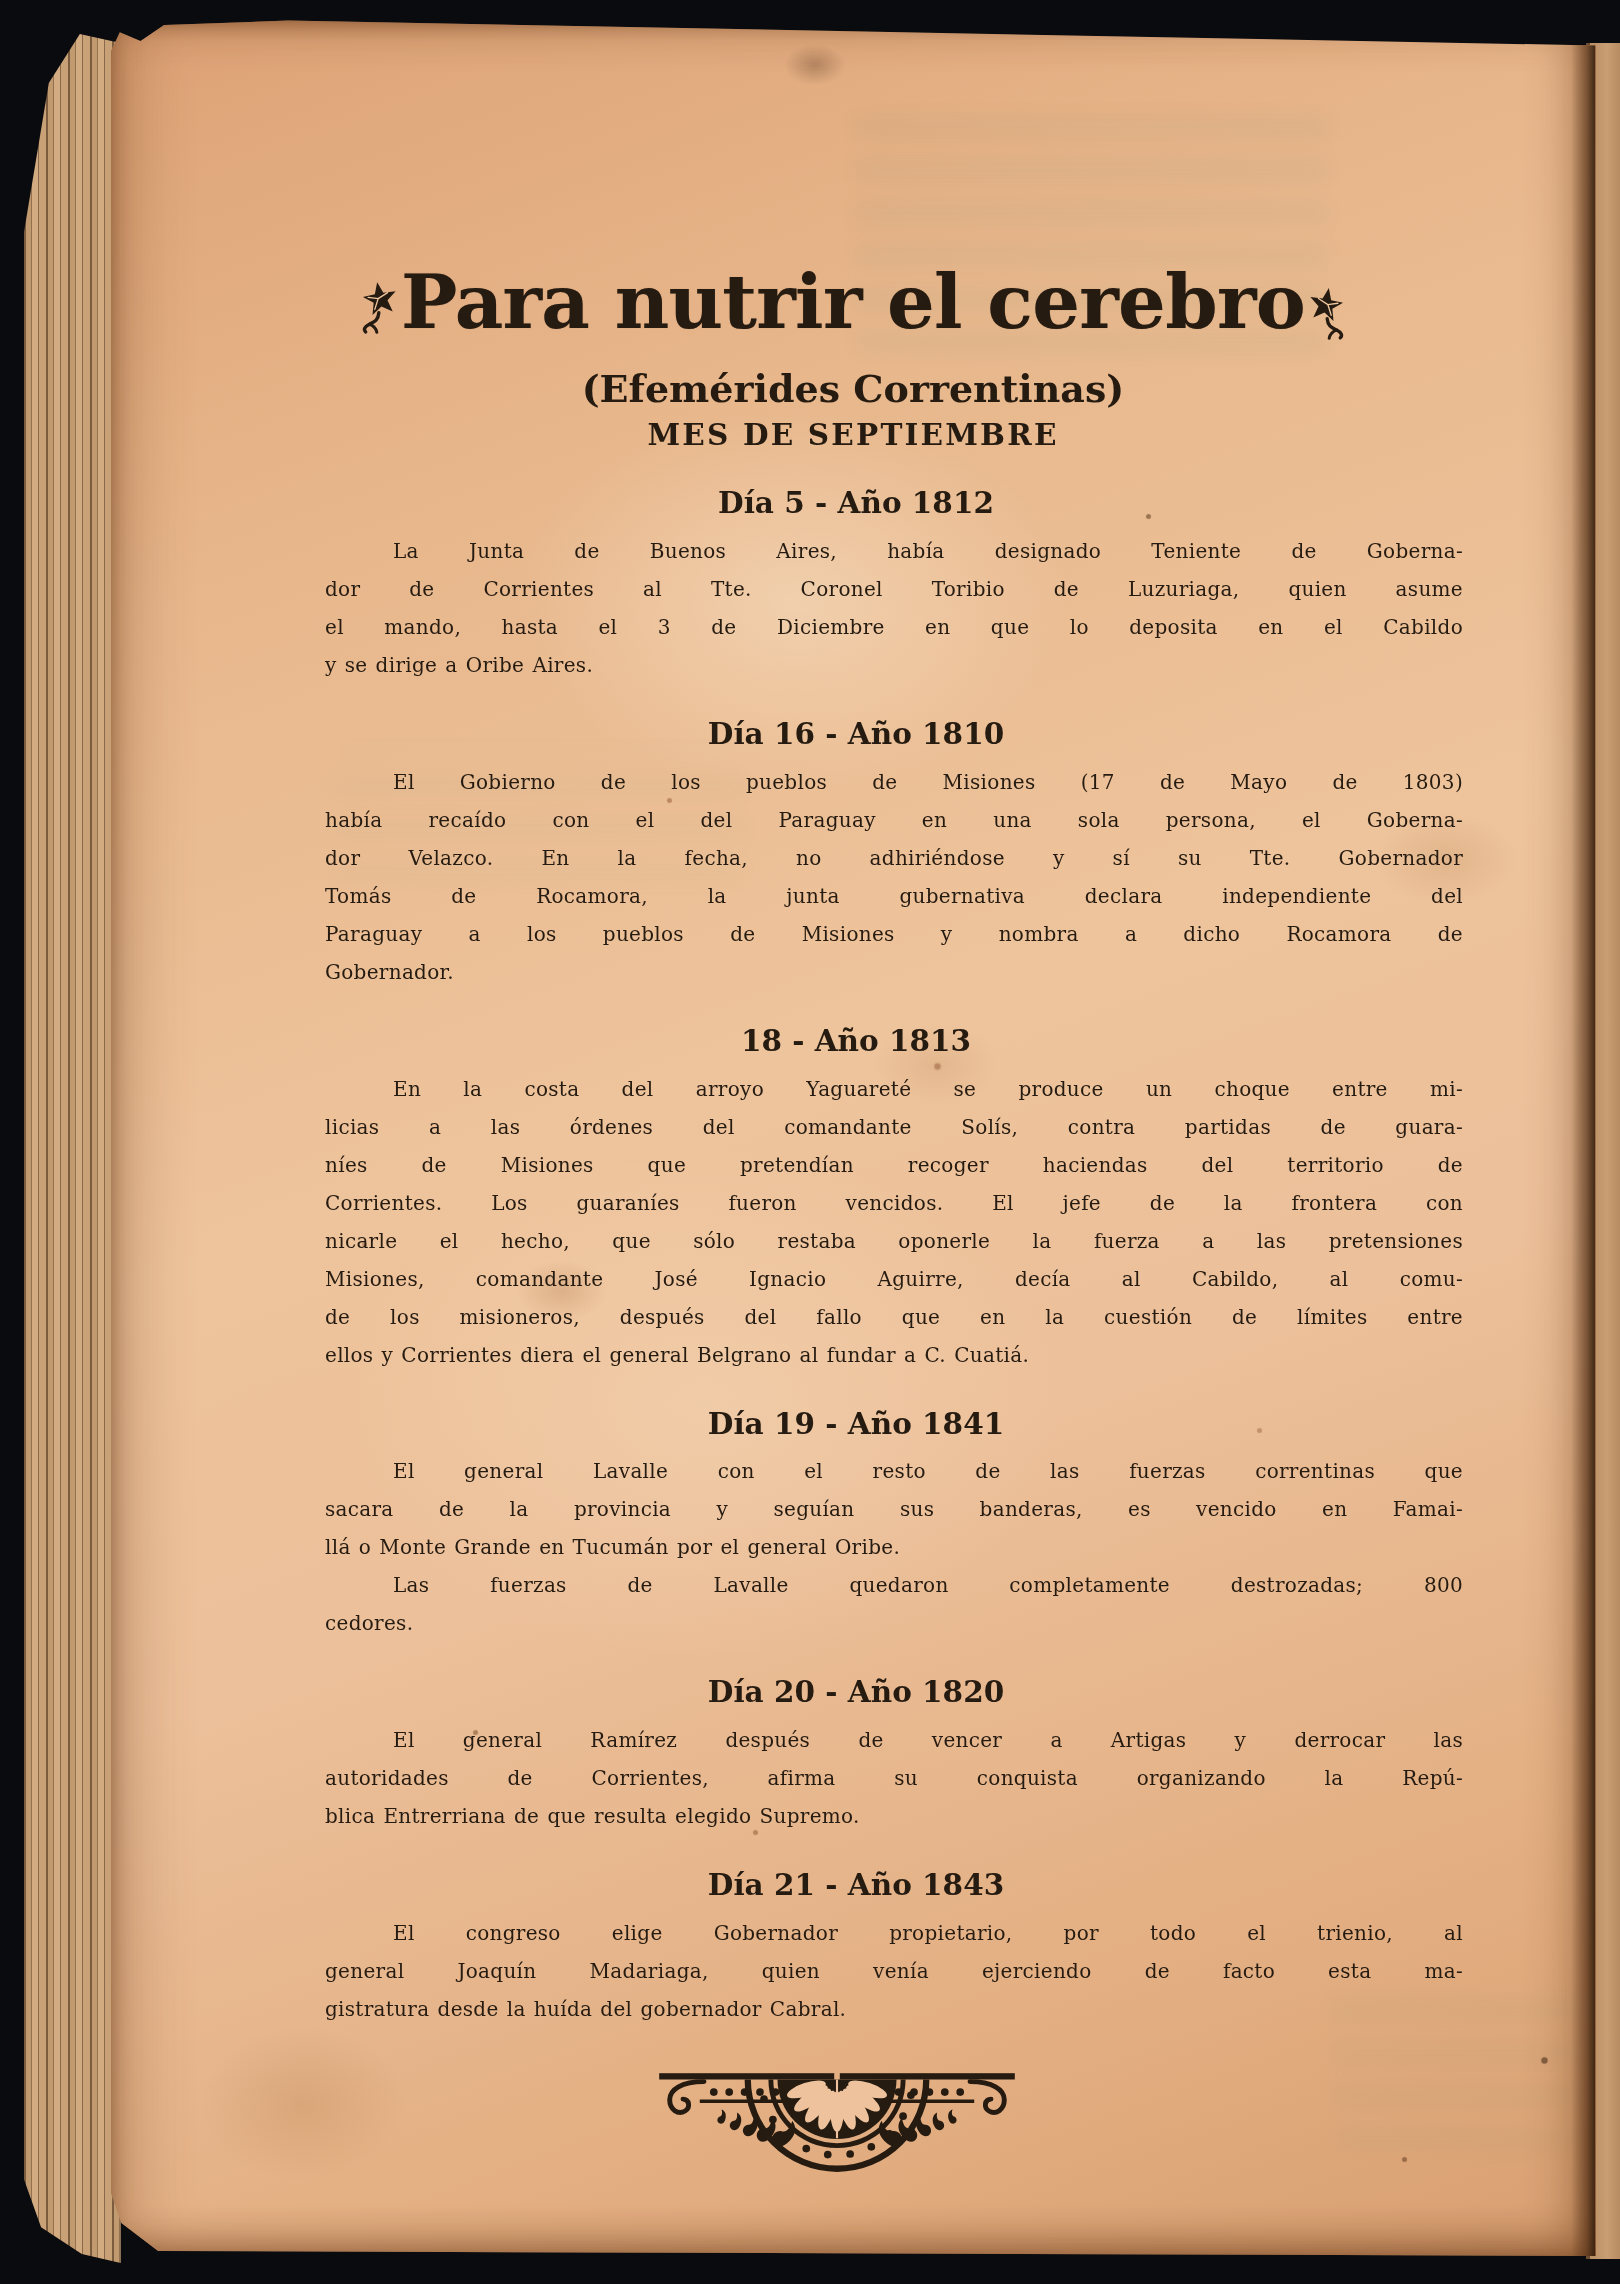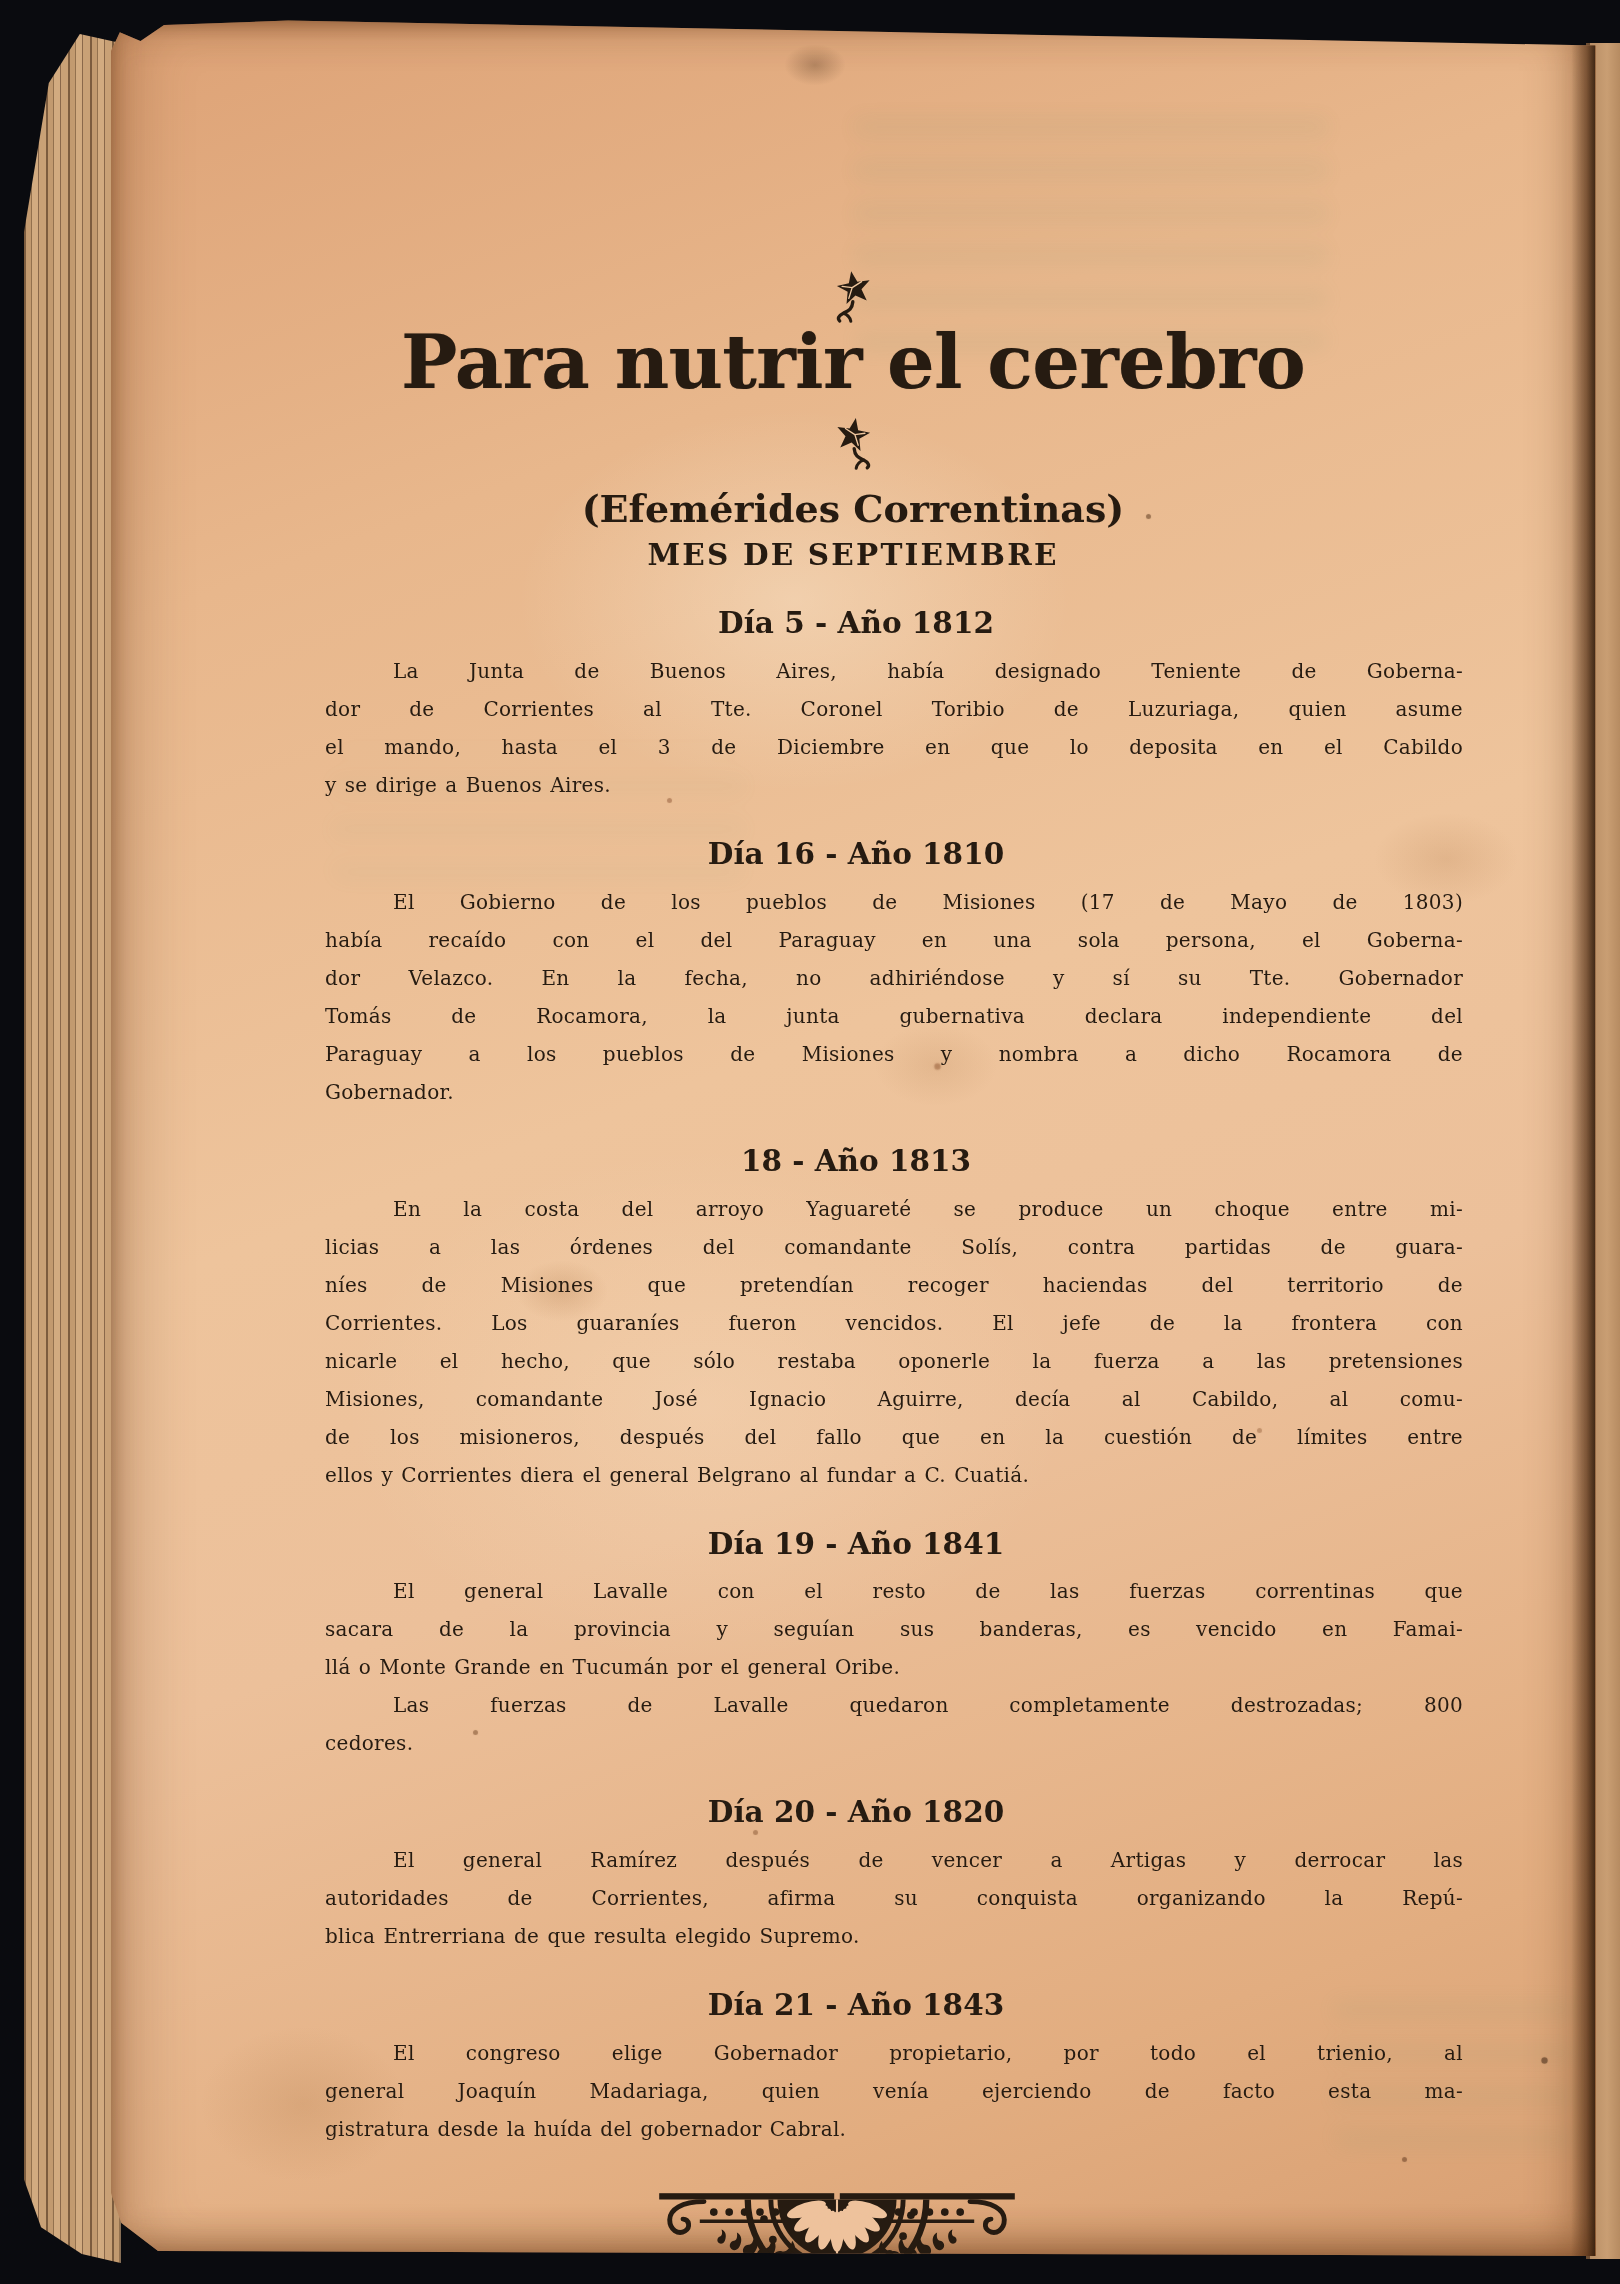--- a/index.html
+++ b/index.html
@@ -76,21 +76,21 @@
       642px 1811px 0.7px 0 rgba(110,60,28,.4);
   }
 
   
   .column{
     position:absolute;left:214px;top:0;width:1138px;
     padding-top:243px;
     color:#261b11;
   }
   .masthead{text-align:center;transform:translateX(-41px);}
-  .title-row{display:flex;justify-content:center;align-items:center;flex-direction:column;}
+  .title-row{display:flex;justify-content:center;align-items:center;}
   .doc-title{
     margin:0;font-size:75px;line-height:81px;font-weight:700;
     letter-spacing:-0.7px;white-space:nowrap;
     text-shadow:0 0 0.7px rgba(38,27,17,.4);
   }
   .flourish{flex:0 0 auto;}
   .flourish.left svg{transform:translateY(5.9px);}
   .flourish.right svg{transform:translateY(11.8px) scaleX(-1);}
   .doc-subtitle{margin:26.5px 0 0 0;font-size:38px;line-height:38px;font-weight:700;}
   .month-header{margin:8.8px 0 0 0;font-size:29.5px;line-height:37px;font-weight:700;letter-spacing:2.2px;}
@@ -147,21 +147,21 @@
         <p class="doc-subtitle">(Efemérides Correntinas)</p>
         <p class="month-header">MES DE SEPTIEMBRE</p>
       </div>
 
       <div class="section">
         <h2 class="sec-h">Día 5 - Año 1812</h2>
         <div class="para">
             <div class="tline tfirst">La Junta de Buenos Aires, había designado Teniente de Goberna-</div>
             <div class="tline">dor de Corrientes al Tte. Coronel Toribio de Luzuriaga, quien asume</div>
             <div class="tline">el mando, hasta el 3 de Diciembre en que lo deposita en el Cabildo</div>
-            <div class="tline tlast">y se dirige a Buenos Aires.</div>
+            <div class="tline tlast">y se dirige a Oribe Aires.</div>
           </div>
       </div>
 
       <div class="section">
         <h2 class="sec-h">Día 16 - Año 1810</h2>
         <div class="para">
             <div class="tline tfirst">El Gobierno de los pueblos de Misiones (17 de Mayo de 1803)</div>
             <div class="tline">había recaído con el del Paraguay en una sola persona, el Goberna-</div>
             <div class="tline">dor Velazco. En la fecha, no adhiriéndose y sí su Tte. Gobernador</div>
             <div class="tline">Tomás de Rocamora, la junta gubernativa declara independiente del</div>

